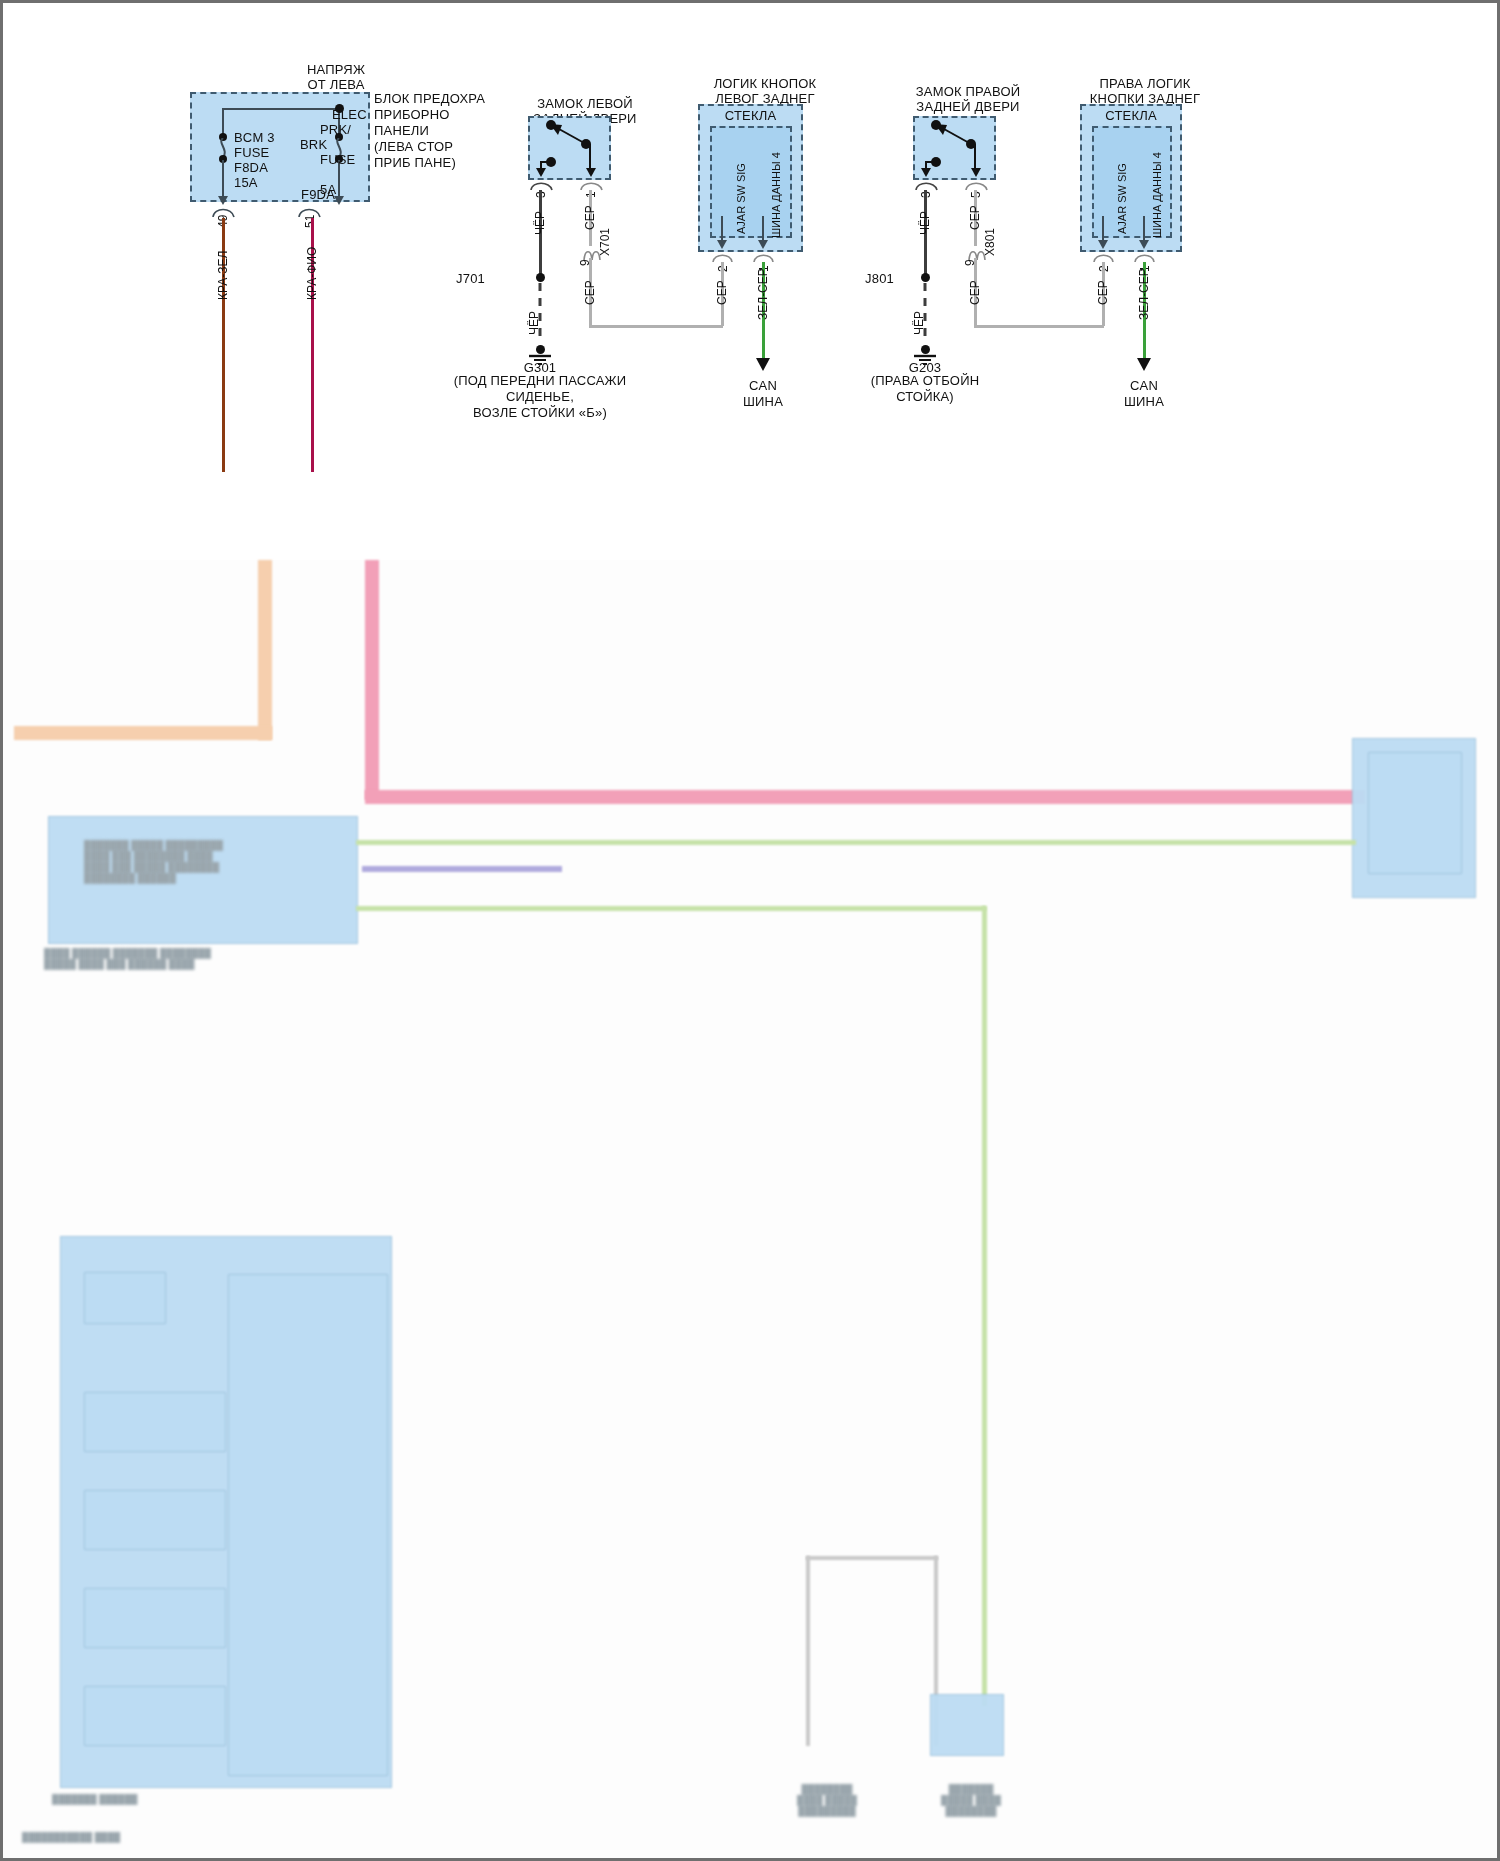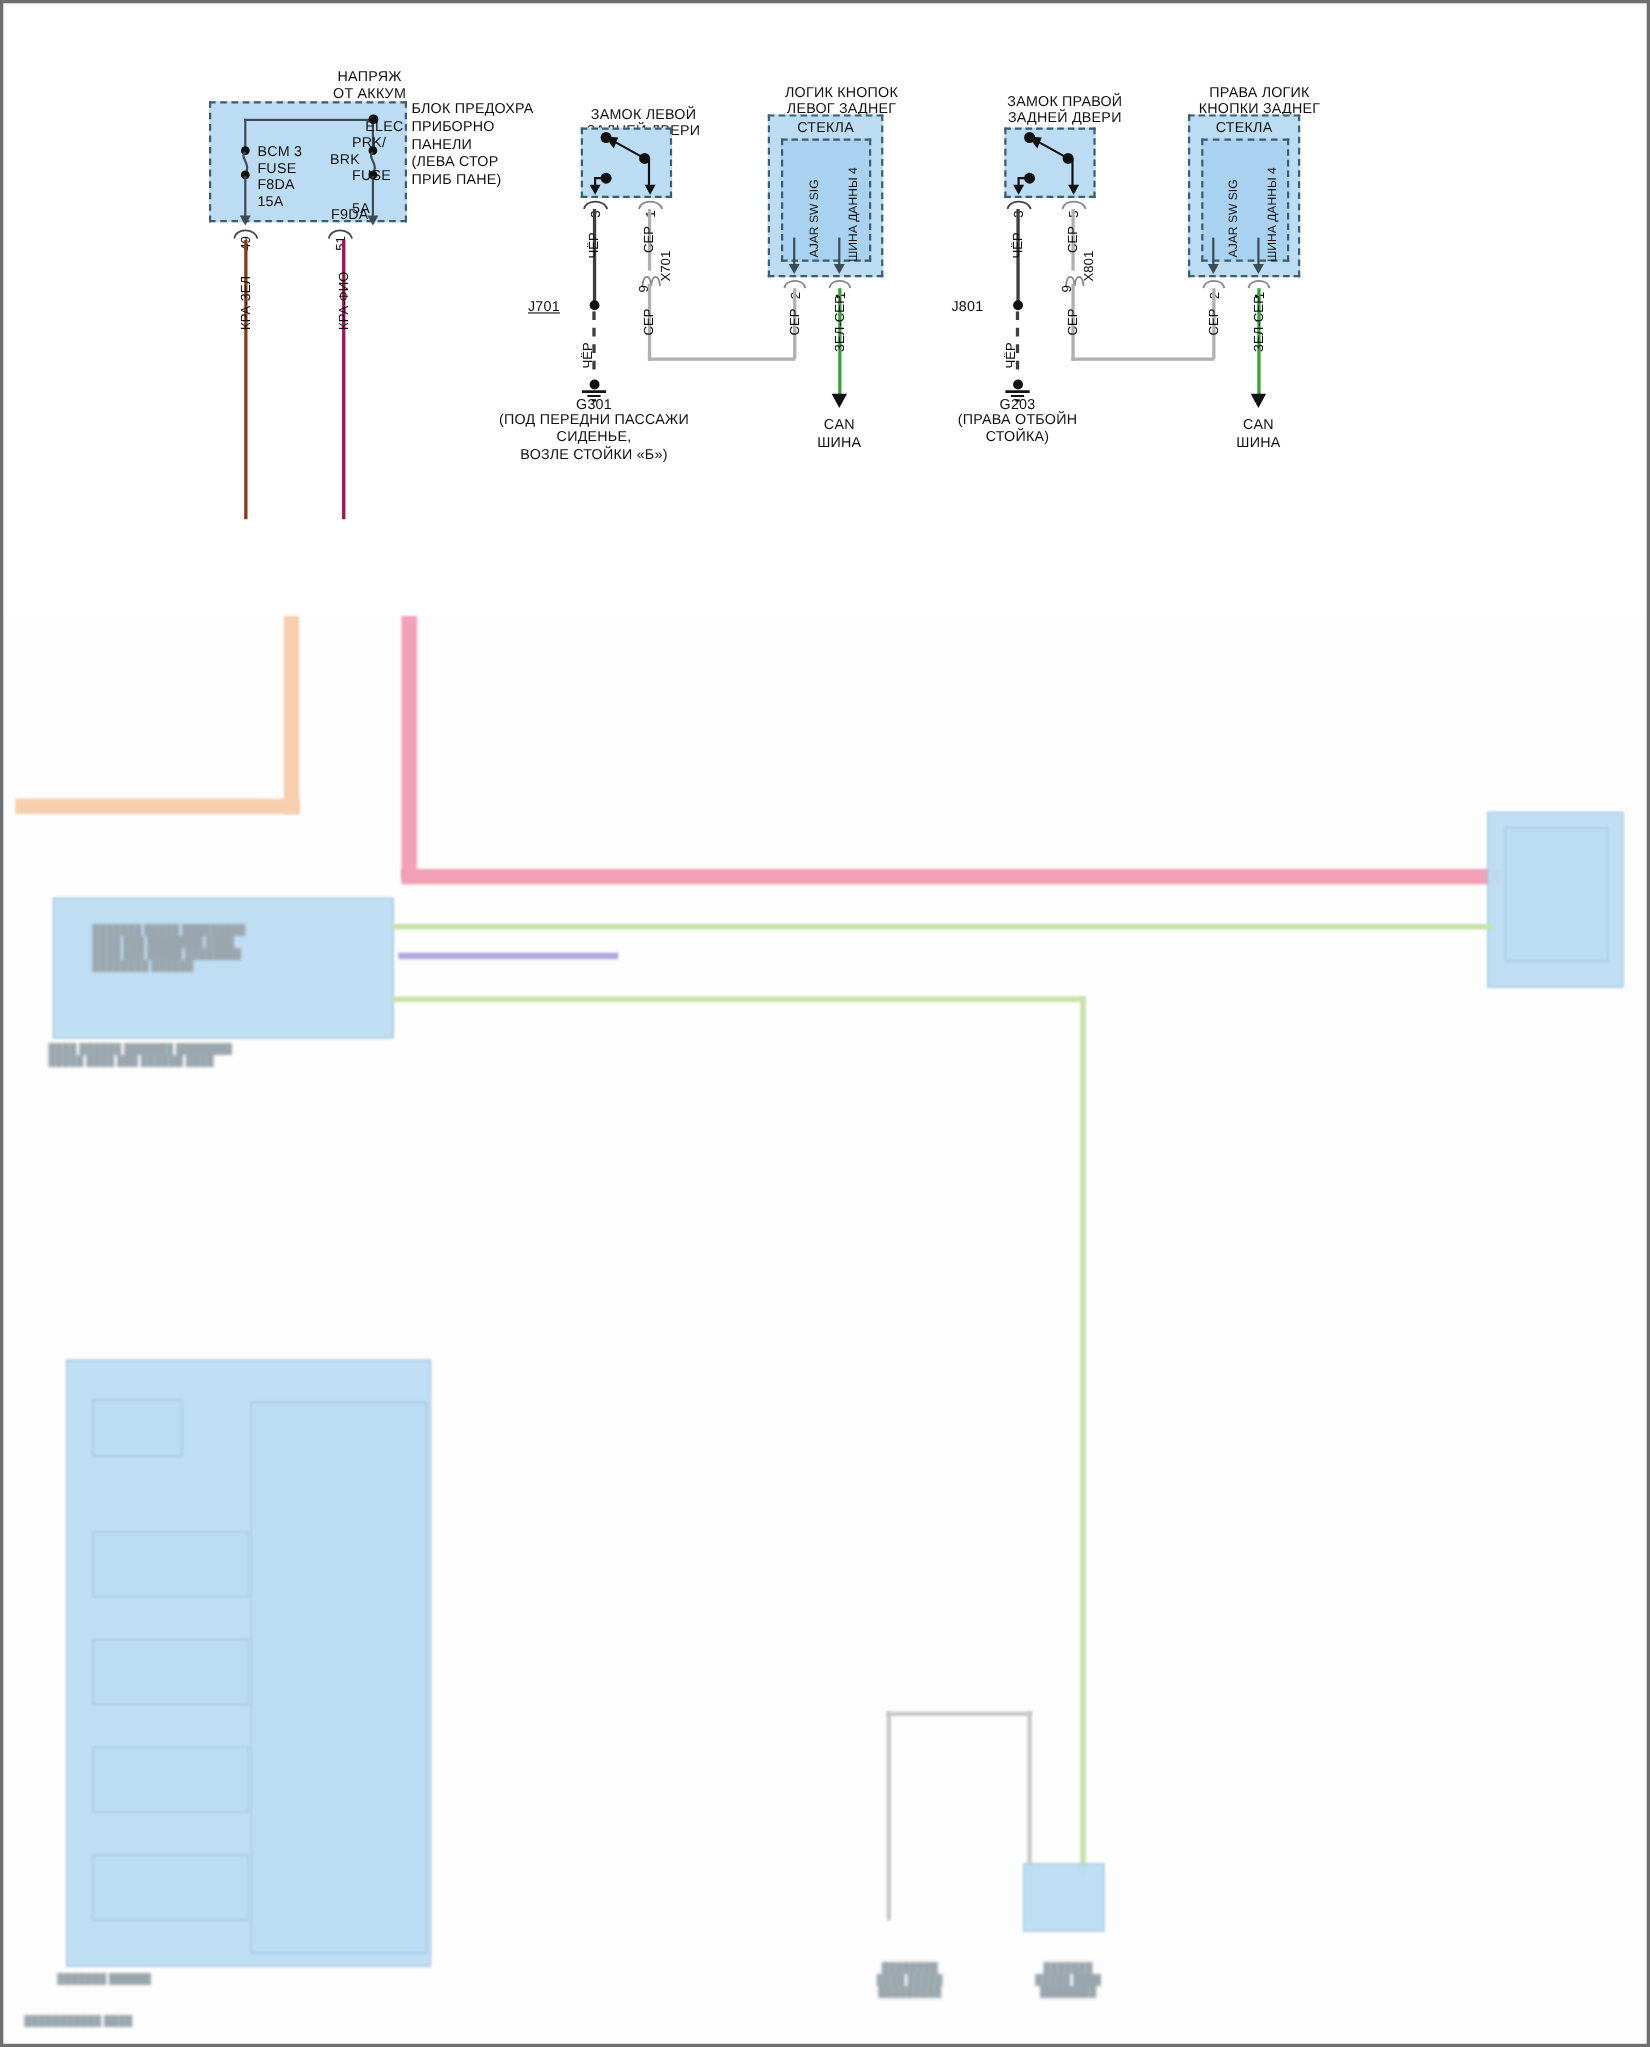--- a/index.html
+++ b/index.html
@@ -35,21 +35,21 @@
 <div id="page">
 
   <div id="sheet-top"></div>
   <div id="sheet-bottom"></div>
   <div class="frame-l"></div>
   <div class="frame-r"></div>
   <div class="frame-t"></div>
   <div class="frame-b"></div>
 
   <div class="lbl" style="left:246px;top:62px;width:180px;font-weight:400;">НАПРЯЖ
-ОТ АККУМ</div>
+ОТ ЛЕВА</div>
 
   <div class="dashbox" style="left:190px;top:92px;width:180px;height:110px;"></div>
 
   <div class="wire" style="left:222px;top:108px;width:118px;height:2px;background:#3d4b55;"></div>
   <div class="wire" style="left:338px;top:108px;width:2px;height:28px;background:#3d4b55;"></div>
   <div class="wire" style="left:222px;top:108px;width:2px;height:28px;background:#3d4b55;"></div>
   <div class="dot" style="left:335px;top:104px;"></div>
 
   <div class="dot sm" style="left:219px;top:133px;"></div>
   <svg style="position:absolute;left:216px;top:138px;" width="14" height="22">
@@ -138,21 +138,21 @@
     <path d="M12 15 C13 4, 19 4, 20 15" stroke="#888" stroke-width="1.6" fill="none"></path>
   </svg>
   <div class="vlbl" style="left:578px;top:266px;">9</div>
   <div class="vlbl" style="left:598px;top:256px;">X701</div>
 
   <div class="wire" style="left:589px;top:258px;width:3px;height:70px;background:#b0b0b0;"></div>
   <div class="vlbl" style="left:583px;top:305px;">СЕР</div>
   <div class="wire" style="left:589px;top:325px;width:134px;height:3px;background:#b0b0b0;"></div>
 
   <div class="dot" style="left:536px;top:273px;"></div>
-  <div class="lbl" style="left:480px;top:271px;text-decoration:underline;">J701</div>
+  <div class="lbl" style="left:456px;top:271px;">J701</div>
   <svg style="position:absolute;left:536px;top:283px;" width="8" height="62">
     <line x1="4" y1="0" x2="4" y2="60" stroke="#3d3d3d" stroke-width="3" stroke-dasharray="8 7"></line>
   </svg>
   <div class="vlbl" style="left:527px;top:335px;">ЧЁР</div>
   <div class="dot" style="left:536px;top:345px;"></div>
   <svg style="position:absolute;left:524px;top:354px;" width="32" height="14">
     <line x1="5" y1="2" x2="27" y2="2" stroke="#111" stroke-width="2.4"></line>
     <line x1="10" y1="6" x2="22" y2="6" stroke="#111" stroke-width="2"></line>
     <line x1="14" y1="10" x2="18" y2="10" stroke="#111" stroke-width="2"></line>
   </svg>

